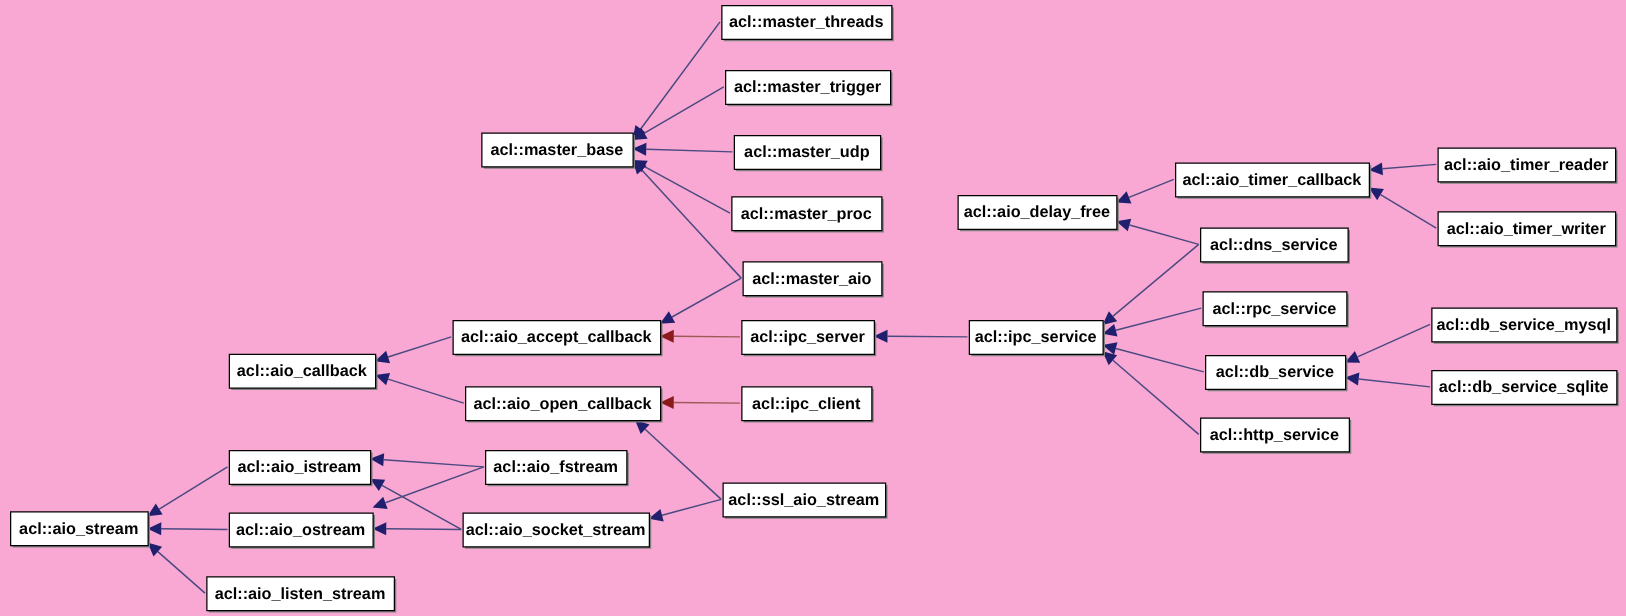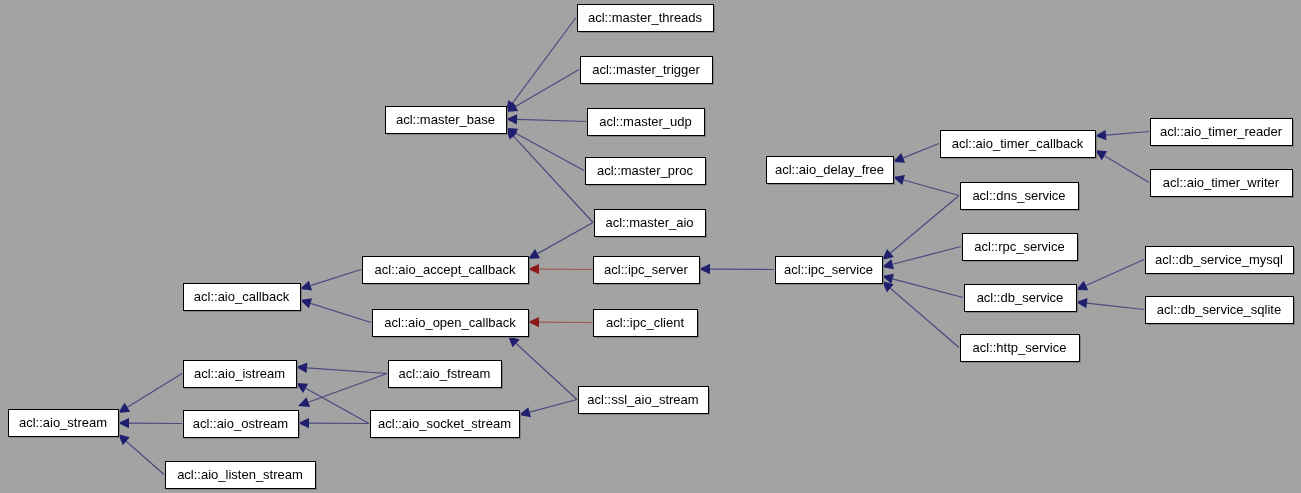--- a/index.html
+++ b/index.html
@@ -7,22 +7,23 @@
     padding: 0;
     background: #ffffff;
   }
   body {
     font-family: "Liberation Sans", sans-serif;
   }
   #diagram-root {
     position: relative;
     width: 1301px;
     height: 493px;
-    background: #a3a3a3;
+    background: #f9a8d4;
     overflow: hidden;
+    font-weight: bold;
   }
   svg#graph {
     position: absolute;
     left: 0;
     top: 0;
     width: 1301px;
     height: 493px;
     display: block;
   }
   .node-box {

